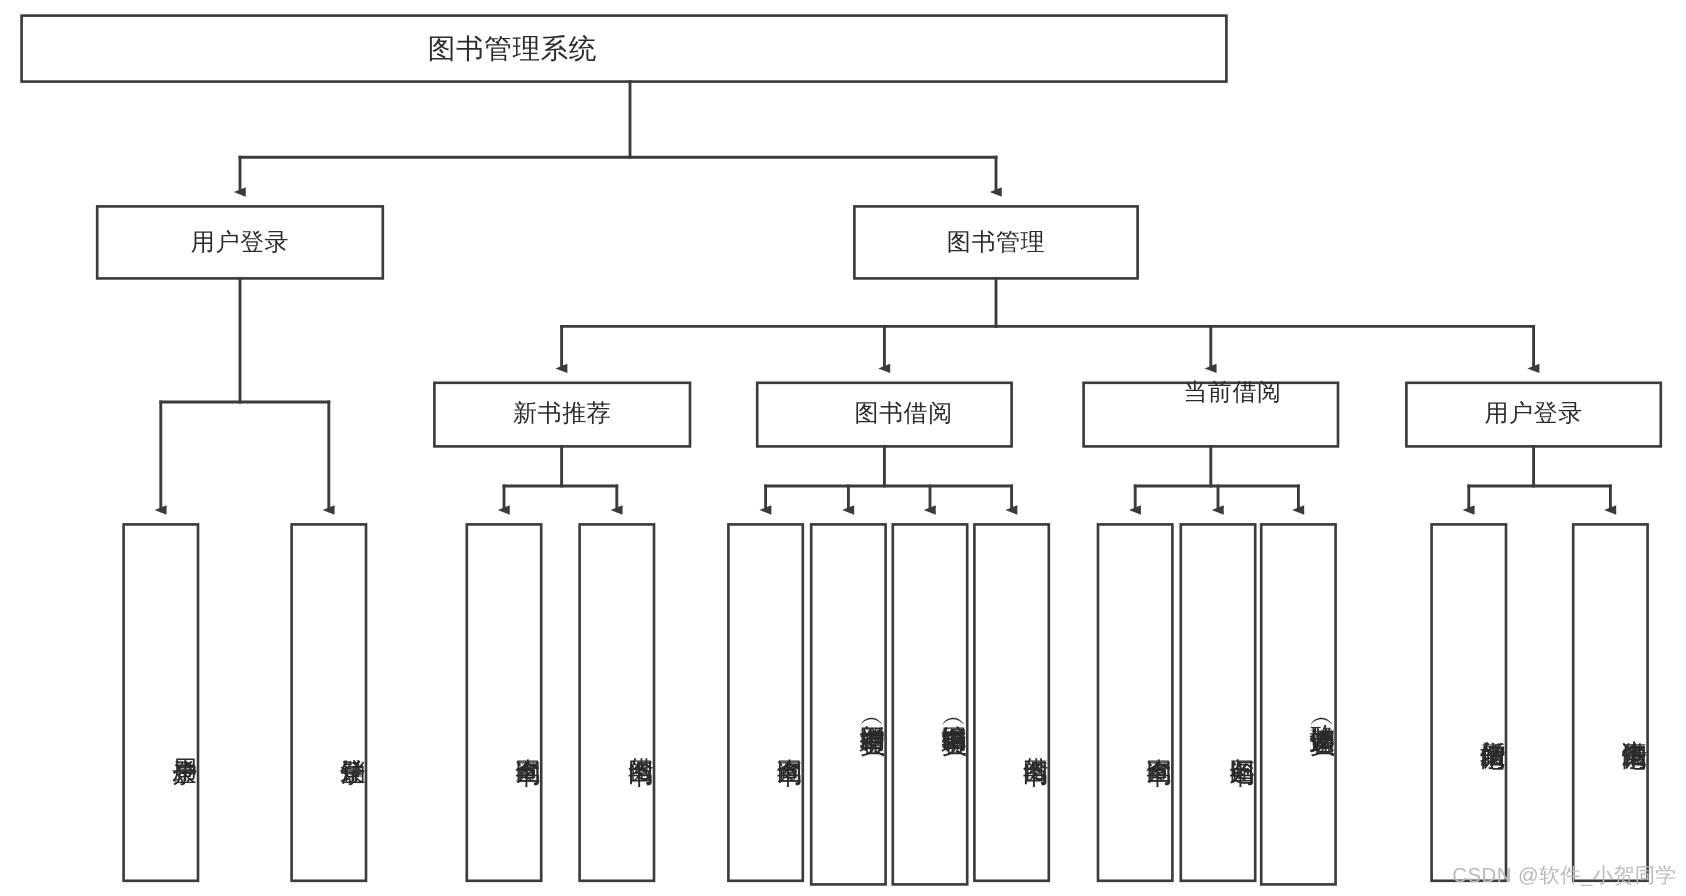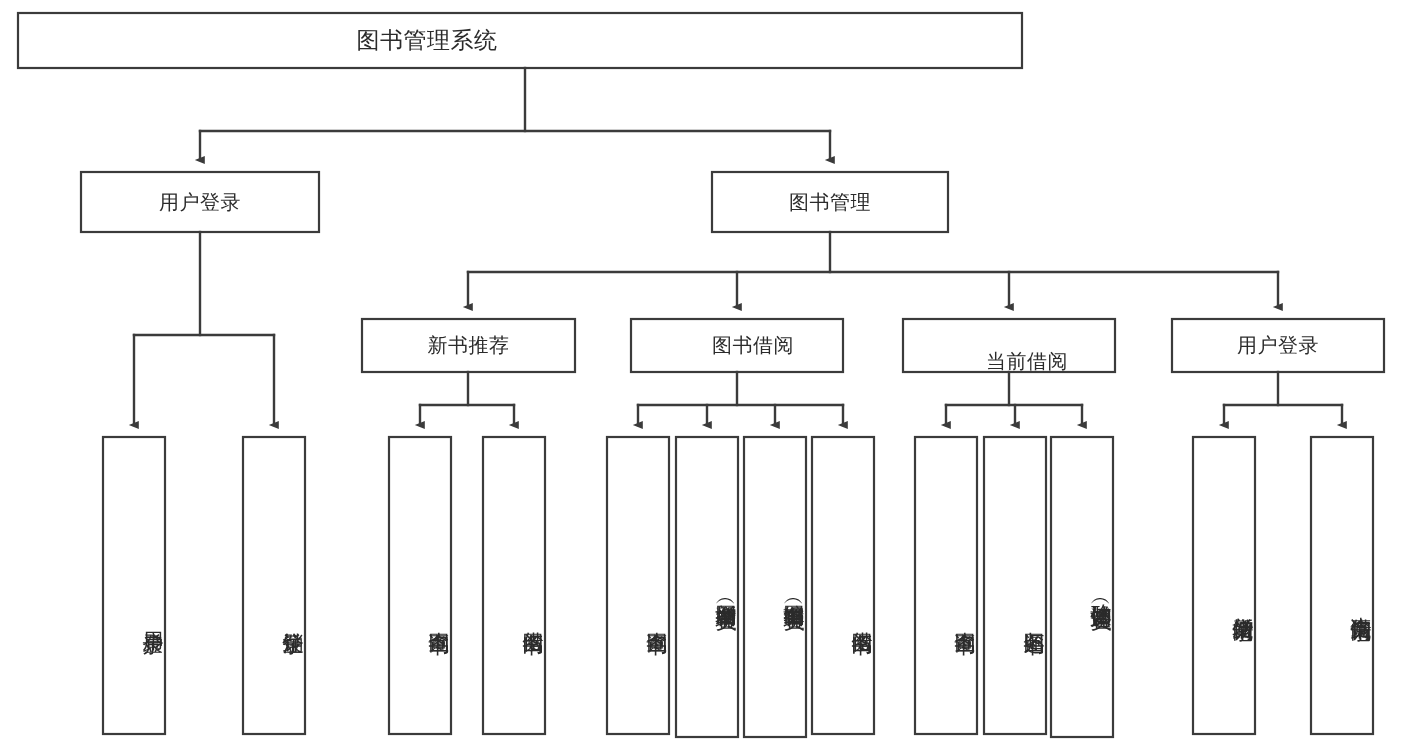--- a/index.html
+++ b/index.html
@@ -153,35 +153,36 @@
     <path class="edge" marker-end="url(#arrow)" d="M1342,405 L1342,425"></path>
   </svg>
 
   <div class="node-label" style="left:18px; top:13px; width:818px; height:55px; font-size:23px;">图书管理系统</div>
 
   <div class="node-label" style="left:81px; top:172px; width:238px; height:60px;">用户登录</div>
   <div class="node-label" style="left:712px; top:172px; width:236px; height:60px;">图书管理</div>
 
   <div class="node-label" style="left:362px; top:319px; width:213px; height:53px;text-align:center;">新书推荐</div>
   <div class="node-label" style="left:631px; top:319px; width:212px; height:53px;padding-left:16px;">图书借阅</div>
-  <div class="node-label" style="left:903px; top:335px; width:248px; height:53px;">当前借阅</div>
+  <div class="node-label" style="left:903px; top:301px; width:248px; height:53px;">当前借阅</div>
   <div class="node-label" style="left:1172px; top:319px; width:212px; height:53px;">用户登录</div>
 
   <div class="node-label vertical" style="left:103px; top:437px; width:62px; height:297px; padding-top:62px;">用户登录</div>
   <div class="node-label vertical" style="left:243px; top:437px; width:62px; height:297px; padding-top:62px;">注销登录</div>
 
   <div class="node-label vertical" style="left:389px; top:437px; width:62px; height:297px; padding-top:62px;">查询图书</div>
   <div class="node-label vertical" style="left:483px; top:437px; width:62px; height:297px; padding-top:62px;">借阅图书</div>
 
   <div class="node-label vertical" style="left:607px; top:437px; width:62px; height:297px; padding-top:62px;">查询图书</div>
   <div class="node-label vertical" style="left:676px; top:437px; width:62px; height:300px; padding-top:8px;">新增图书（管理员）</div>
   <div class="node-label vertical" style="left:744px; top:437px; width:62px; height:300px; padding-top:8px;">编辑图书（管理员）</div>
   <div class="node-label vertical" style="left:812px; top:437px; width:62px; height:297px; padding-top:62px;">借阅图书</div>
 
   <div class="node-label vertical" style="left:915px; top:437px; width:62px; height:297px; padding-top:62px;">查询图书</div>
   <div class="node-label vertical" style="left:984px; top:437px; width:62px; height:297px; padding-top:62px;">归还图书</div>
   <div class="node-label vertical" style="left:1051px; top:437px; width:62px; height:300px; padding-top:8px;">确认归还（管理员）</div>
 
   <div class="node-label vertical" style="left:1193px; top:437px; width:62px; height:297px; padding-top:34px;">新增借阅记录</div>
   <div class="node-label vertical" style="left:1311px; top:437px; width:62px; height:297px; padding-top:34px;">查询借阅记录</div>
 
+  <div class="watermark">CSDN @软件_小贺同学</div>
 
 </div>
 
 </body></html>

